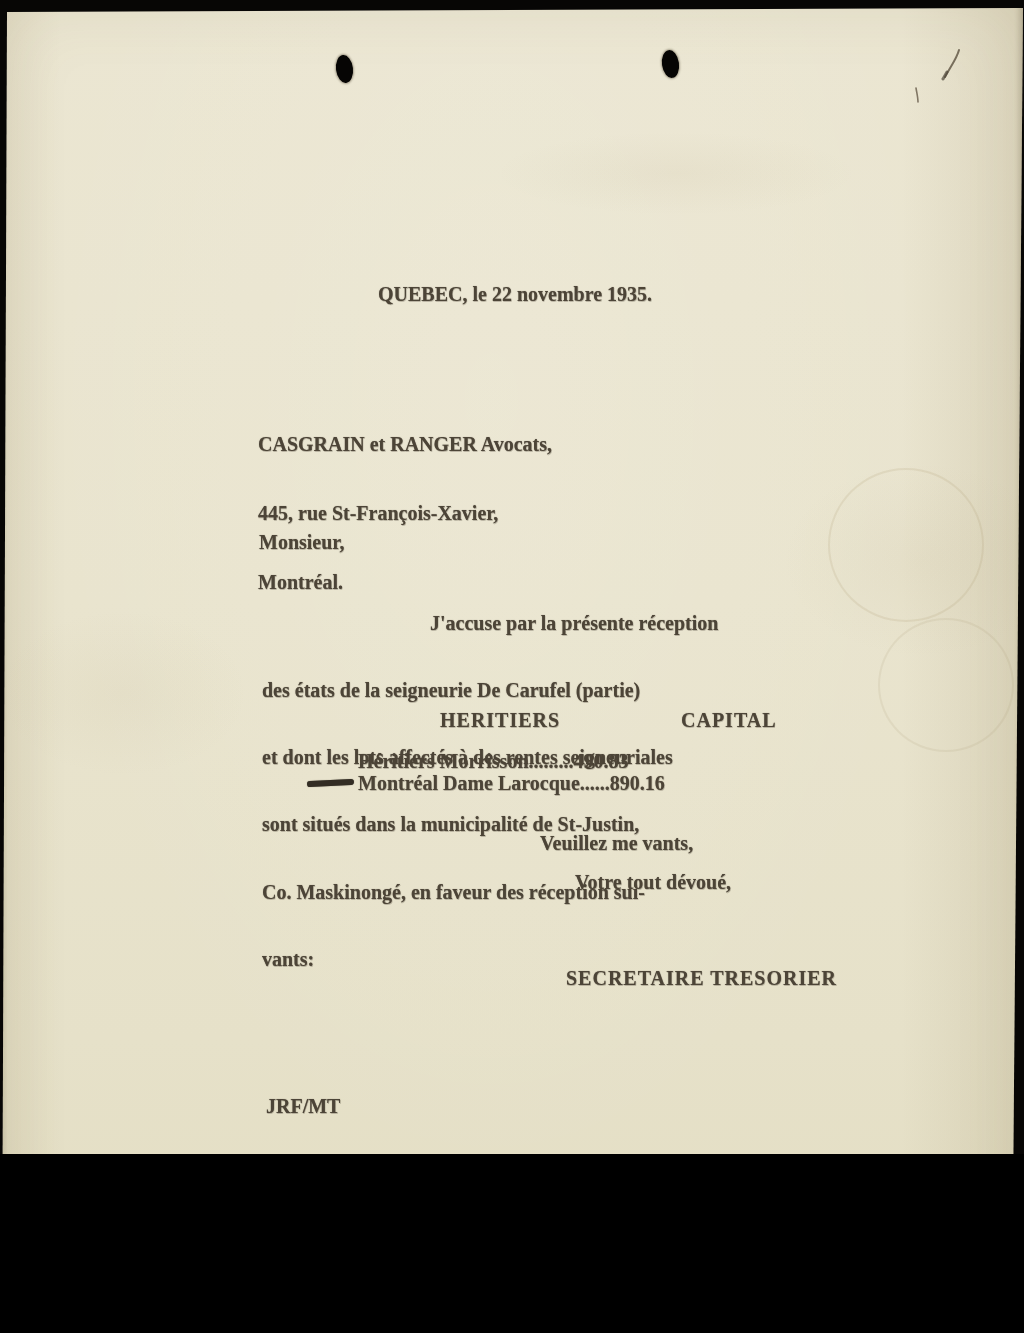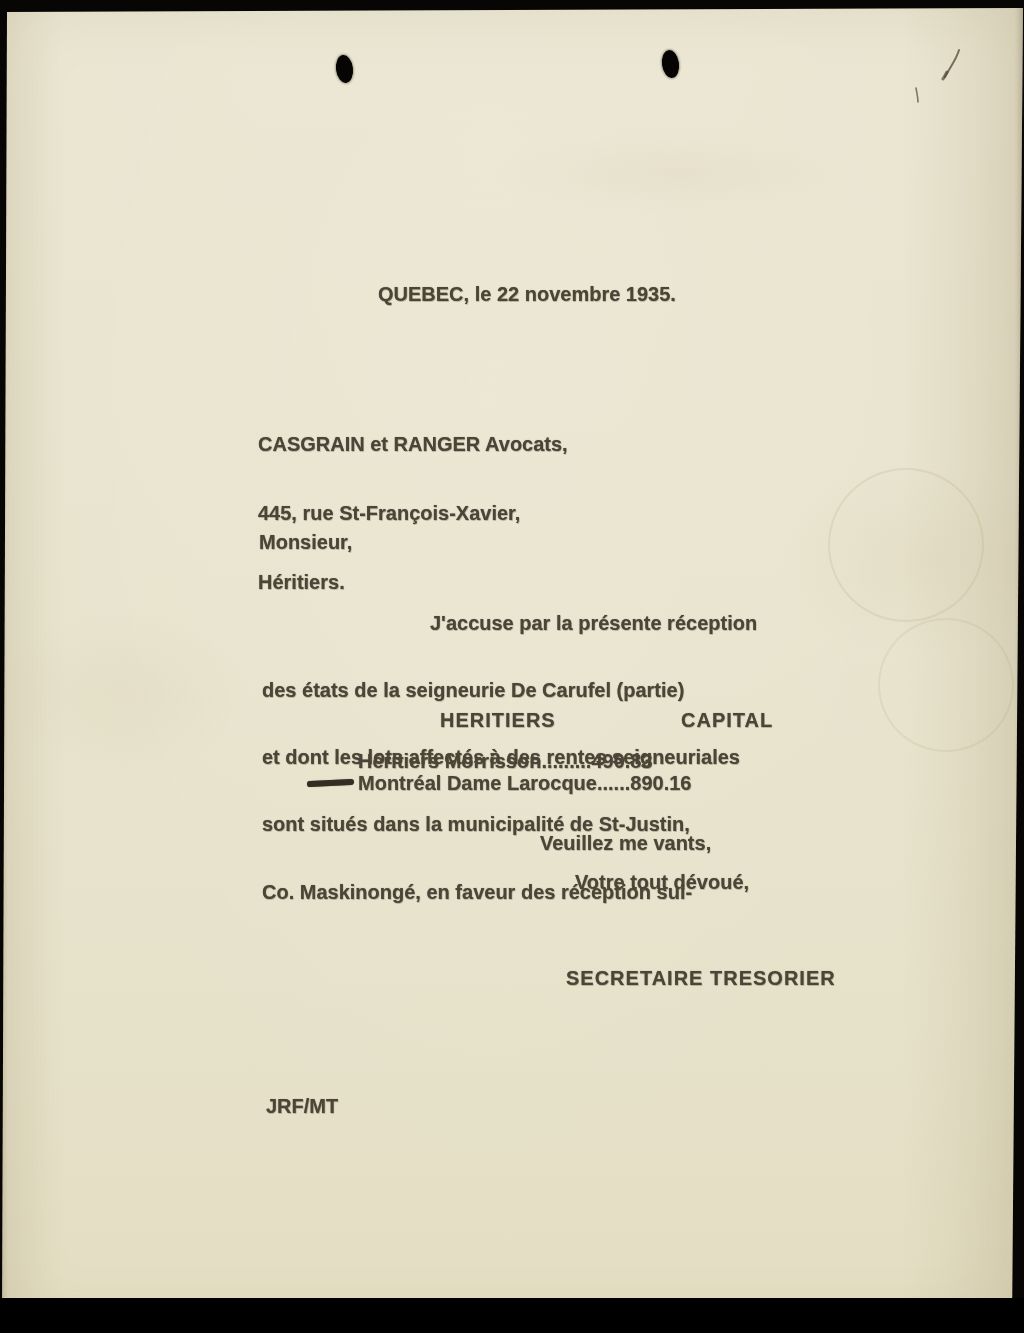--- a/index.html
+++ b/index.html
@@ -1,21 +1,21 @@
 <!DOCTYPE html>
 <html><head>
 <meta charset="utf-8">
 <style>
   html,body{margin:0;padding:0;background:#000;}
   .scene{
     position:relative;
-    width:1024px;height:1298px;
+    width:1024px;height:1154px;
     background:#070605;
     overflow:hidden;
-    font-family:Liberation Sans, sans-serif;
+    font-family:Liberation Serif, serif;
   }
   .paper{
     position:absolute;left:0;top:0;width:1024px;height:1333px;
     clip-path:polygon(7px 12px,1023px 8px,1012px 1323px,2px 1318px);
     background:
       radial-gradient(ellipse at 48% 30%, rgba(255,255,252,0.10), transparent 62%),
       linear-gradient(90deg, rgba(120,100,55,0.07) 0%, transparent 6%, transparent 88%, rgba(120,100,55,0.12) 100%),
       linear-gradient(180deg,#ebe6d2 0%,#e9e4ce 45%,#e6e1c9 78%,#e3ddc2 100%);
     box-shadow:
       inset 0 0 70px rgba(130,110,65,0.14),
@@ -85,31 +85,32 @@
     </svg>
 
     <div class="ring ring1"></div>
     <div class="ring ring2"></div>
 
     <div class="txt dateline">QUEBEC, le 22 novembre 1935.</div>
 
     <div class="txt address">
       <div>CASGRAIN et RANGER Avocats,</div>
       <div>445, rue St-François-Xavier,</div>
-      <div>Héritiers.</div>
+      <div>Montréal.</div>
     </div>
 
     <div class="txt salutation">Monsieur,</div>
 
     <div class="txt body-block">
       <div class="body-line">J'accuse par la présente réception</div>
       <div class="body-line">des états de la seigneurie De Carufel (partie)</div>
       <div class="body-line">et dont les lots affectés à des rentes seigneuriales</div>
       <div class="body-line">sont situés dans la municipalité de St-Justin,</div>
       <div class="body-line">Co. Maskinongé, en faveur des réception sui-</div>
+      <div class="body-line">vants:</div>
     </div>
 
     <div class="txt hdr-heritiers">HERITIERS</div>
     <div class="txt hdr-capital">CAPITAL</div>
 
     <div class="txt tbl-row1"><span>Héritiers Morrisson</span><span>.........</span><span>490.83</span></div>
 
     <div class="txt tbl-row2"><span>Montréal Dame Larocque</span><span>......</span><span>890.16</span></div>
 
     <div class="pen-dash"></div>

